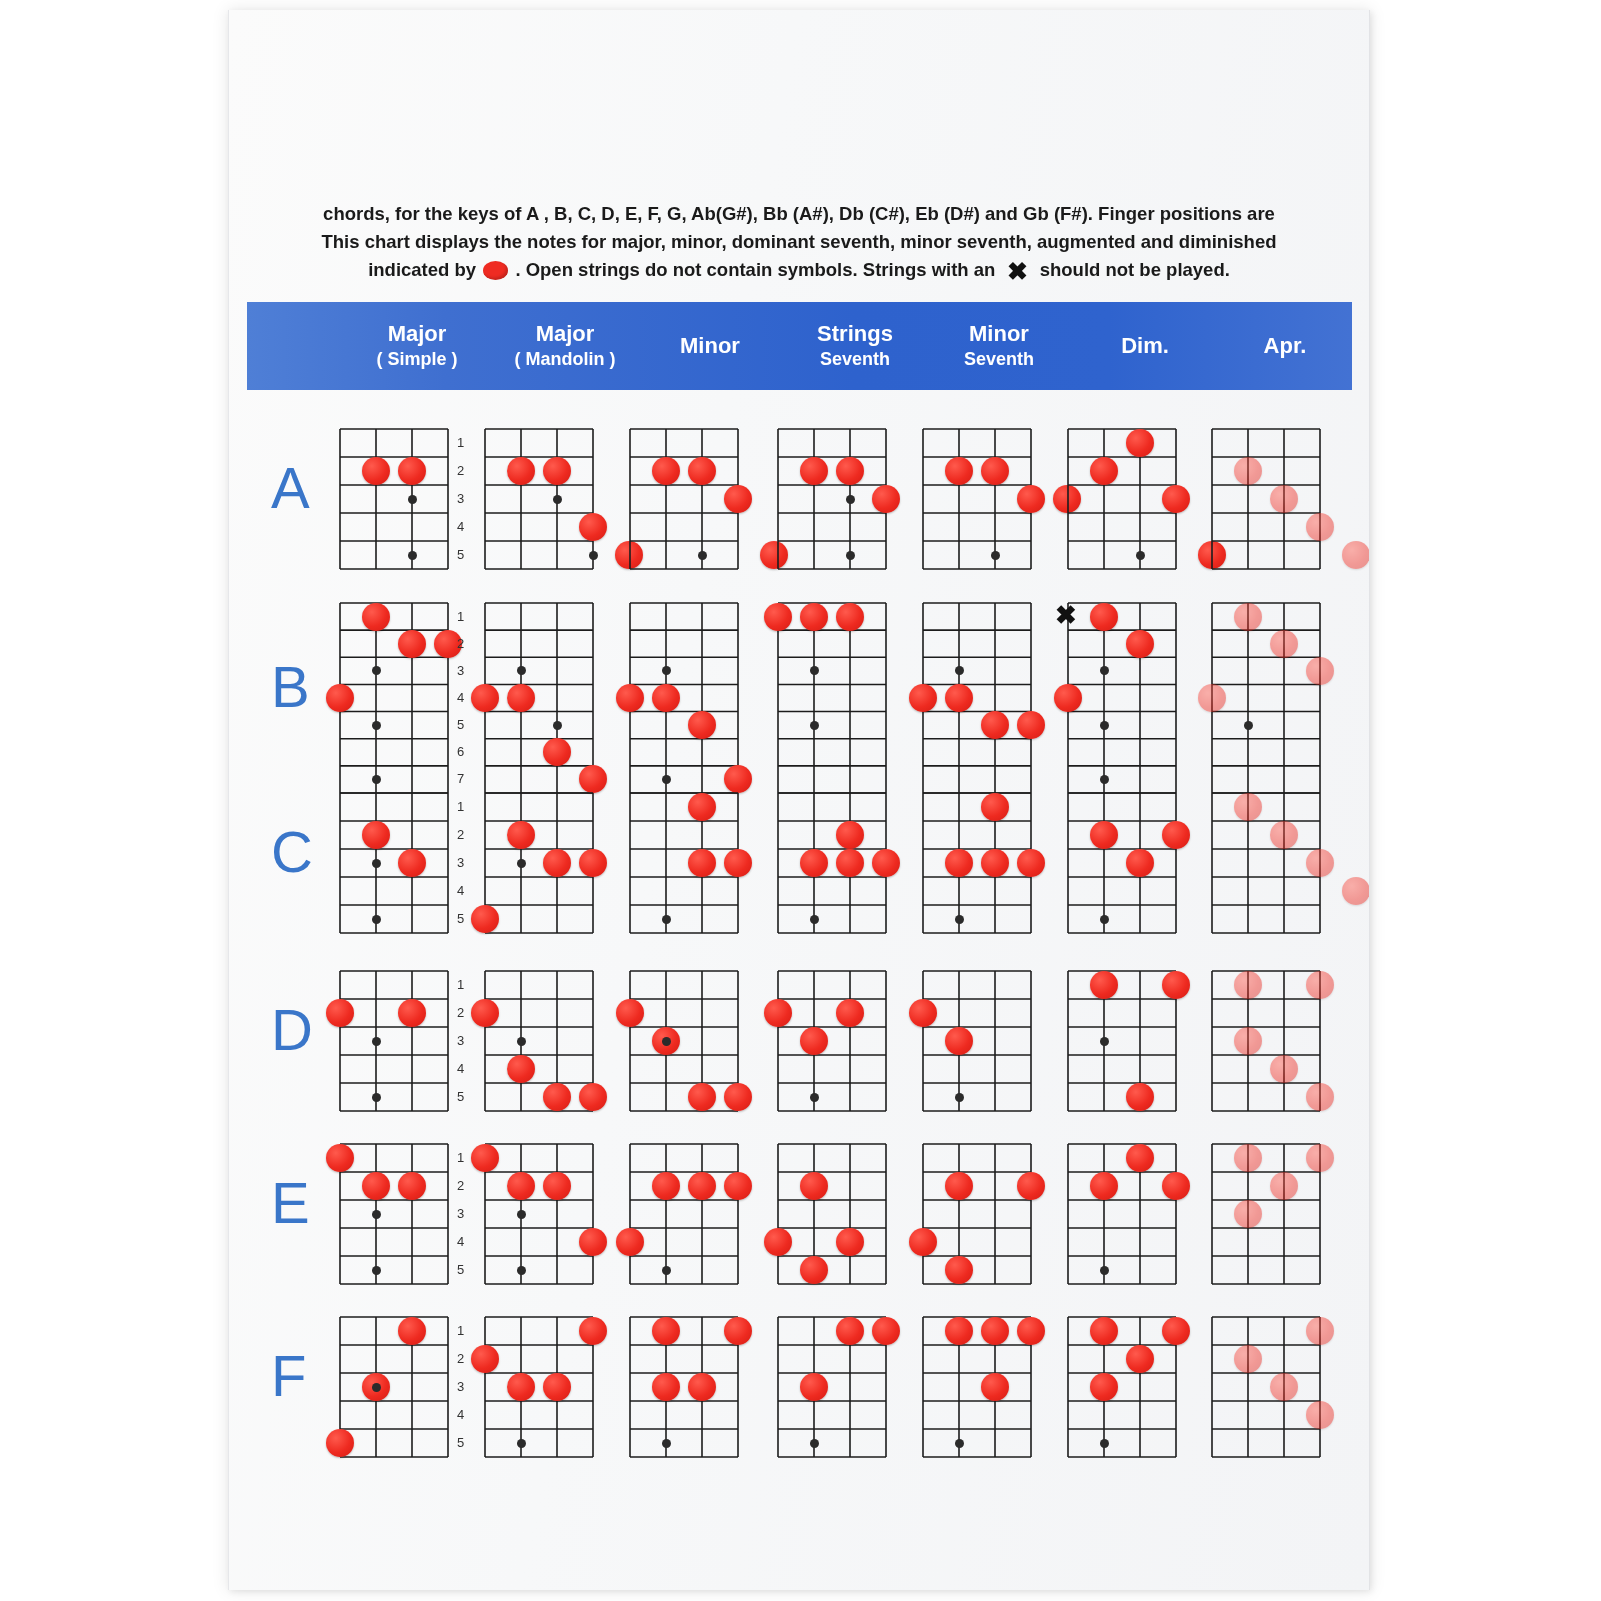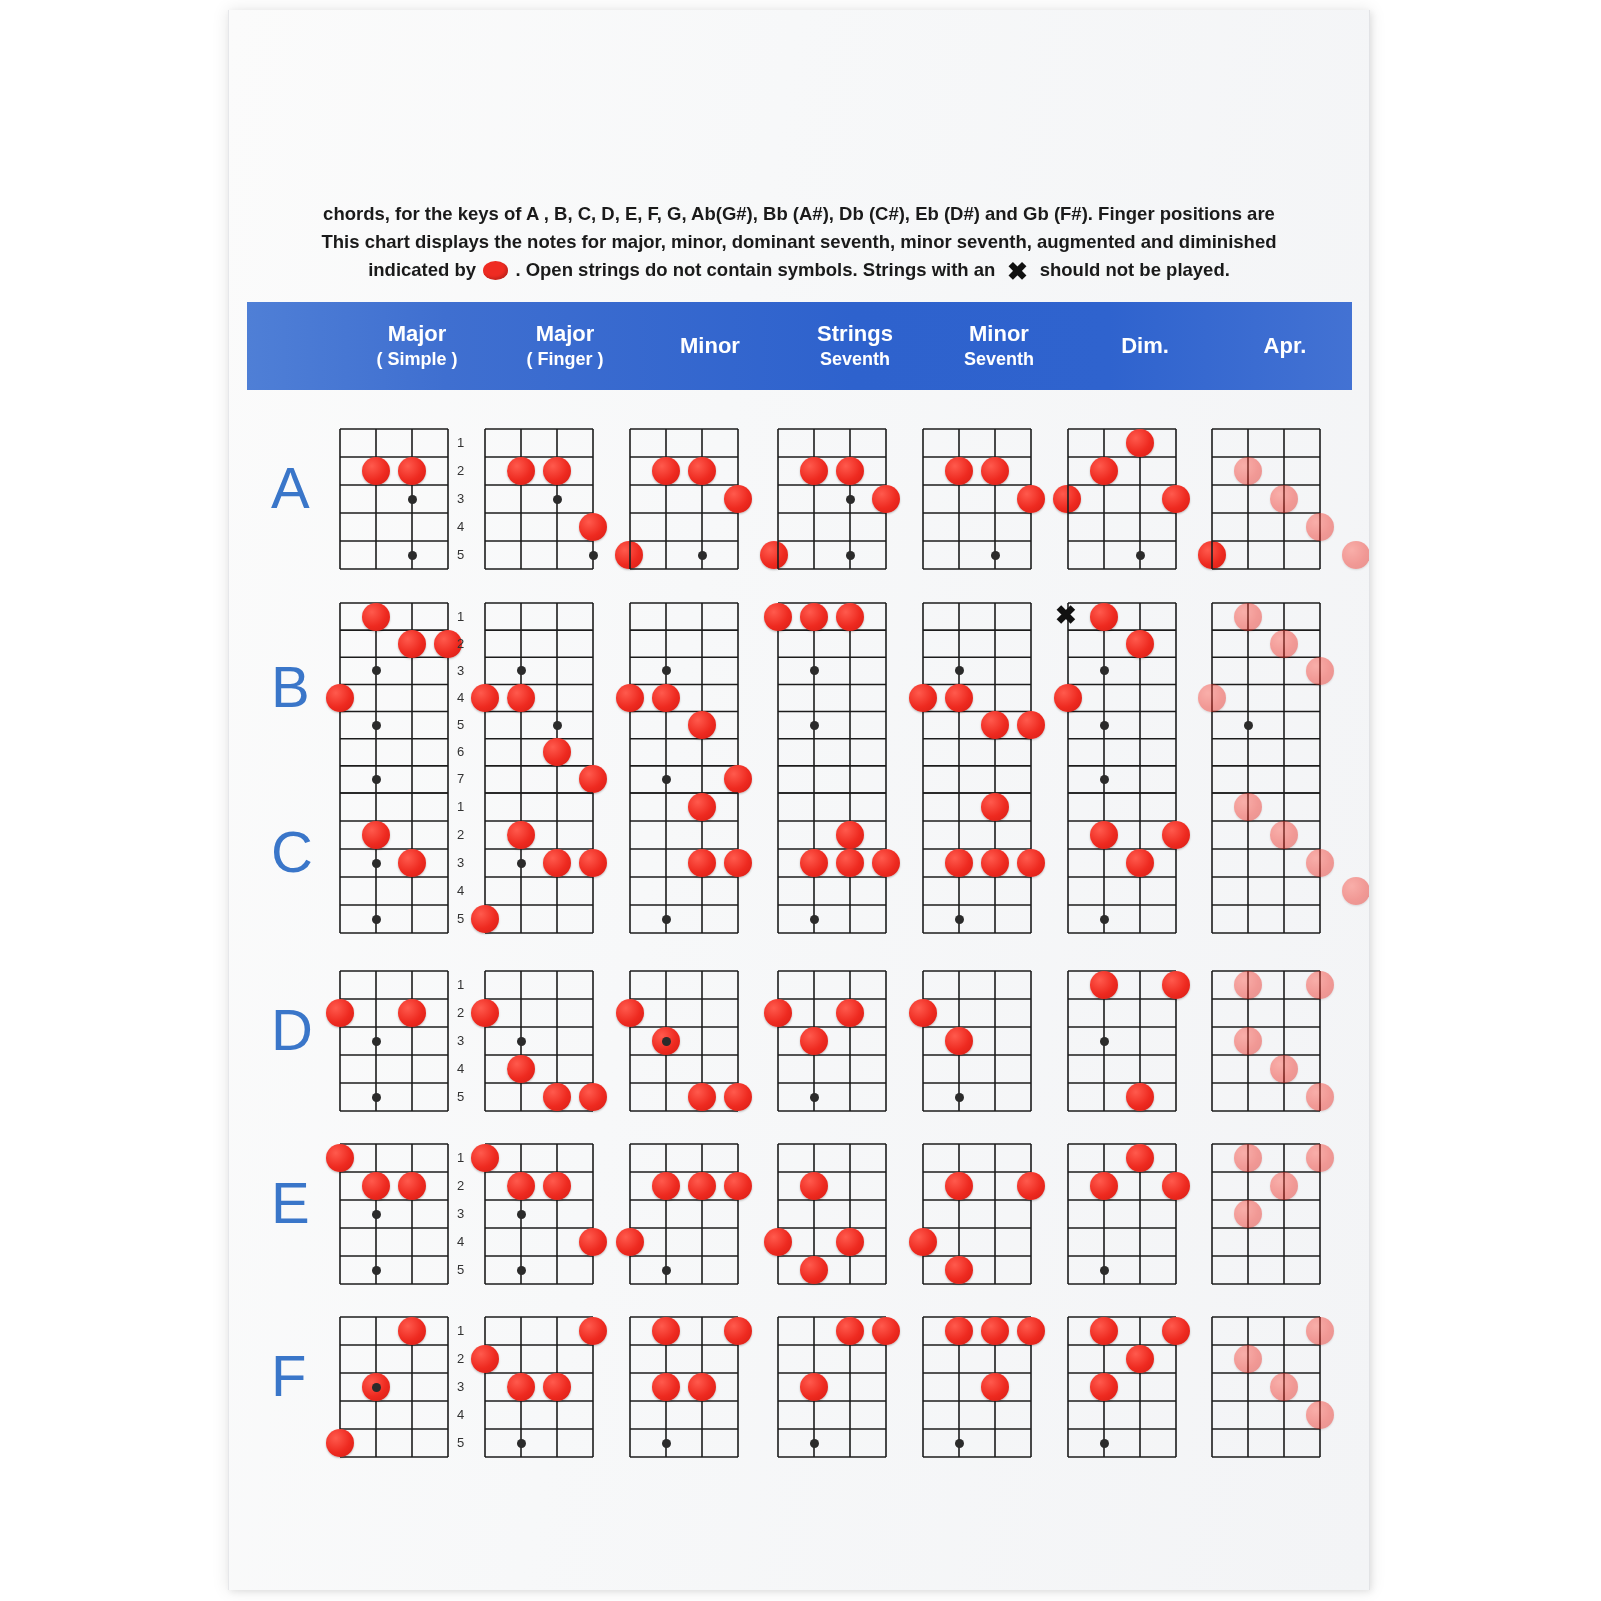--- a/index.html
+++ b/index.html
@@ -101,21 +101,21 @@
     </div>
   </div>
 
   <div id="headerbar">
       <div class="hcell" style="left: 95px; width: 150px;">
         <div class="l1">Major</div>
         <div class="l2">( Simple )</div>
       </div>
       <div class="hcell" style="left: 238px; width: 160px;">
         <div class="l1">Major</div>
-        <div class="l2">( Finger )</div>
+        <div class="l2">( Mandolin )</div>
       </div>
       <div class="hcell" style="left: 388px; width: 150px;">
         <div class="l1">Minor</div>
       </div>
       <div class="hcell" style="left: 528px; width: 160px;">
         <div class="l1">Strings</div>
         <div class="l2">Seventh</div>
       </div>
       <div class="hcell" style="left: 677px; width: 150px;">
         <div class="l1">Minor</div>

